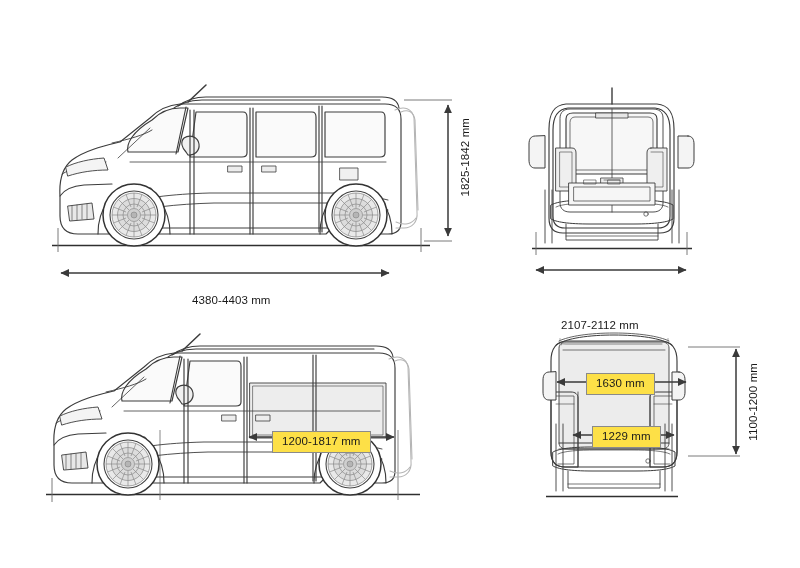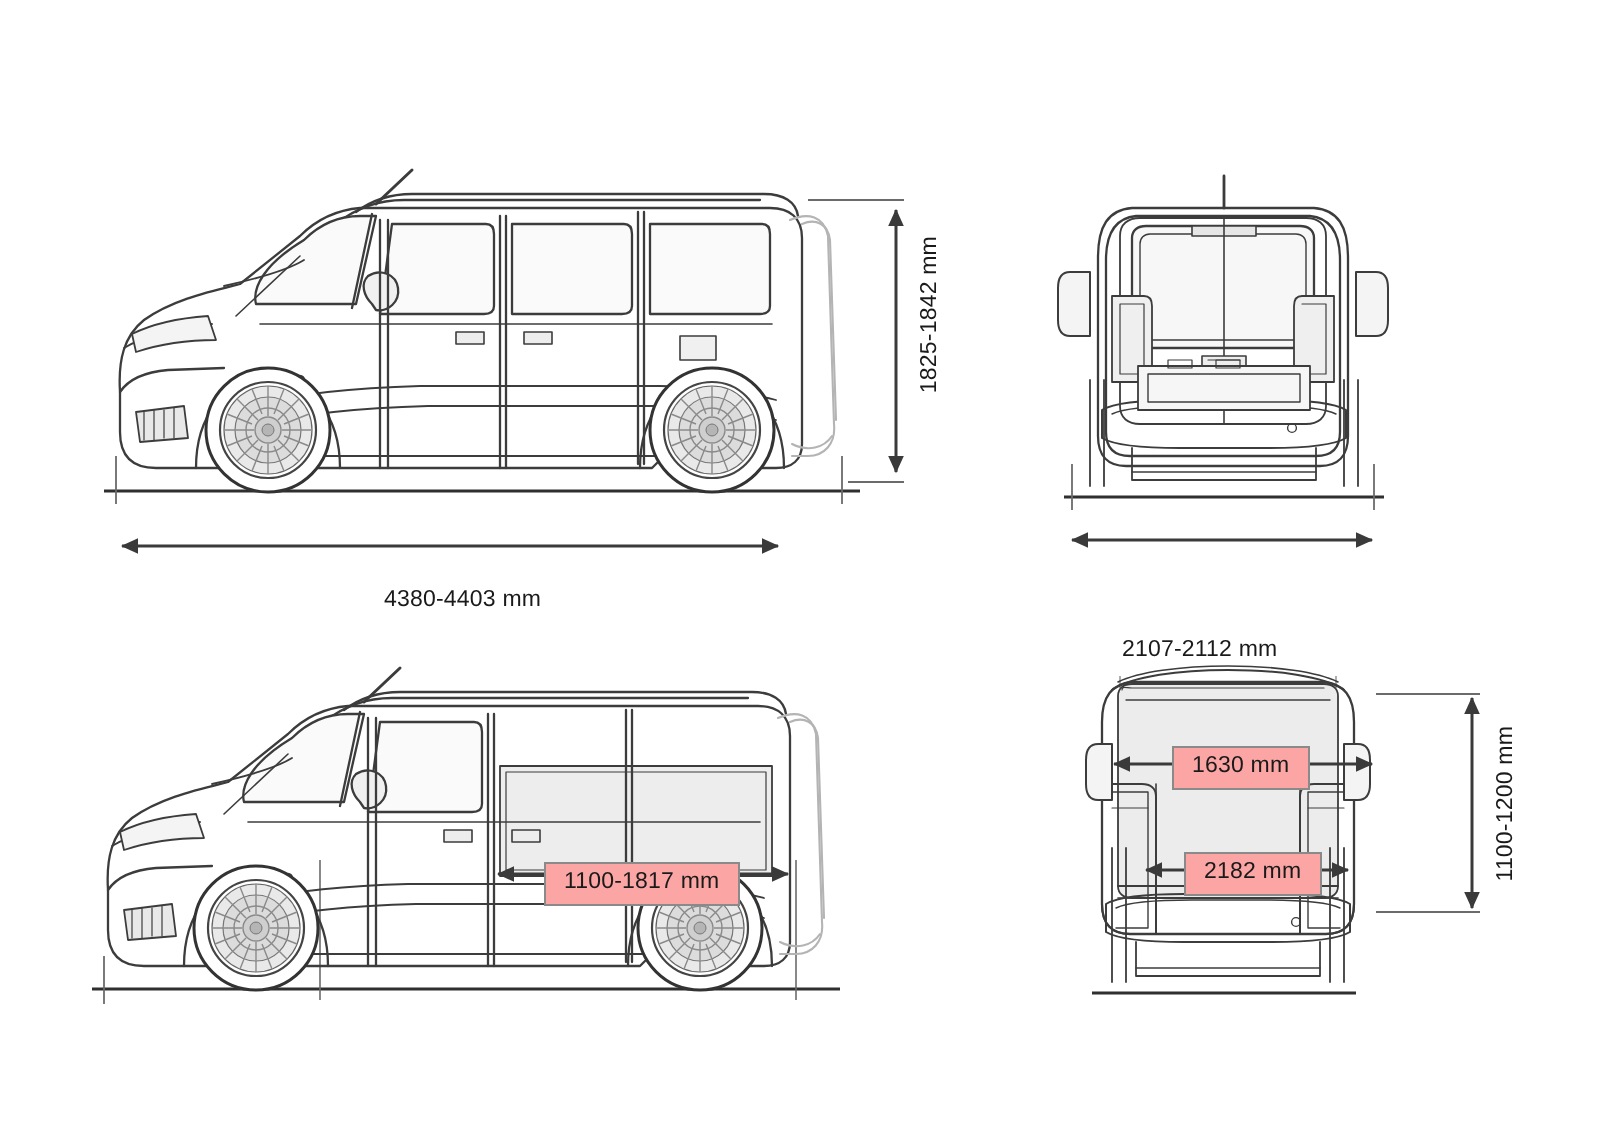--- a/index.html
+++ b/index.html
@@ -22,21 +22,21 @@
   }
   .dim-text {
     position: absolute;
     font-family: "Liberation Sans", sans-serif;
     font-size: 11.5px;
     color: #1a1a1a;
     white-space: nowrap;
     letter-spacing: 0.1px;
   }
   .dim-text.boxed {
-    background: #fca5a5;
+    background: #fde047;
     border: 1px solid #8a8a8a;
     padding: 3px 9px 4px 9px;
     line-height: 13px;
   }
   .dim-text.plain {
     background: transparent;
   }
   .dim-text.vertical {
     writing-mode: vertical-rl;
     transform: rotate(180deg);
@@ -415,19 +415,19 @@
     <line x1="736" y1="349" x2="736" y2="454" stroke="#3a3a3a" stroke-width="1.5" marker-start="url(#arrTail)" marker-end="url(#arrHead)"></line>
   </g>
 </svg>
 
 <div class="dim-text plain vertical t-h-1825">1825-1842 mm</div>
 
 <div class="dim-text plain t-h-4380">4380-4403 mm</div>
 
 <div class="dim-text plain t-h-2107">2107-2112 mm</div>
 
-<div class="dim-text boxed t-h-1800">1100-1817 mm</div>
+<div class="dim-text boxed t-h-1800">1200-1817 mm</div>
 
 <div class="dim-text boxed t-h-1630">1630 mm</div>
 
-<div class="dim-text boxed t-h-1229">2182 mm</div>
+<div class="dim-text boxed t-h-1229">1229 mm</div>
 
 <div class="dim-text plain vertical t-h-1100">1100-1200 mm</div>
 
 </body></html>

